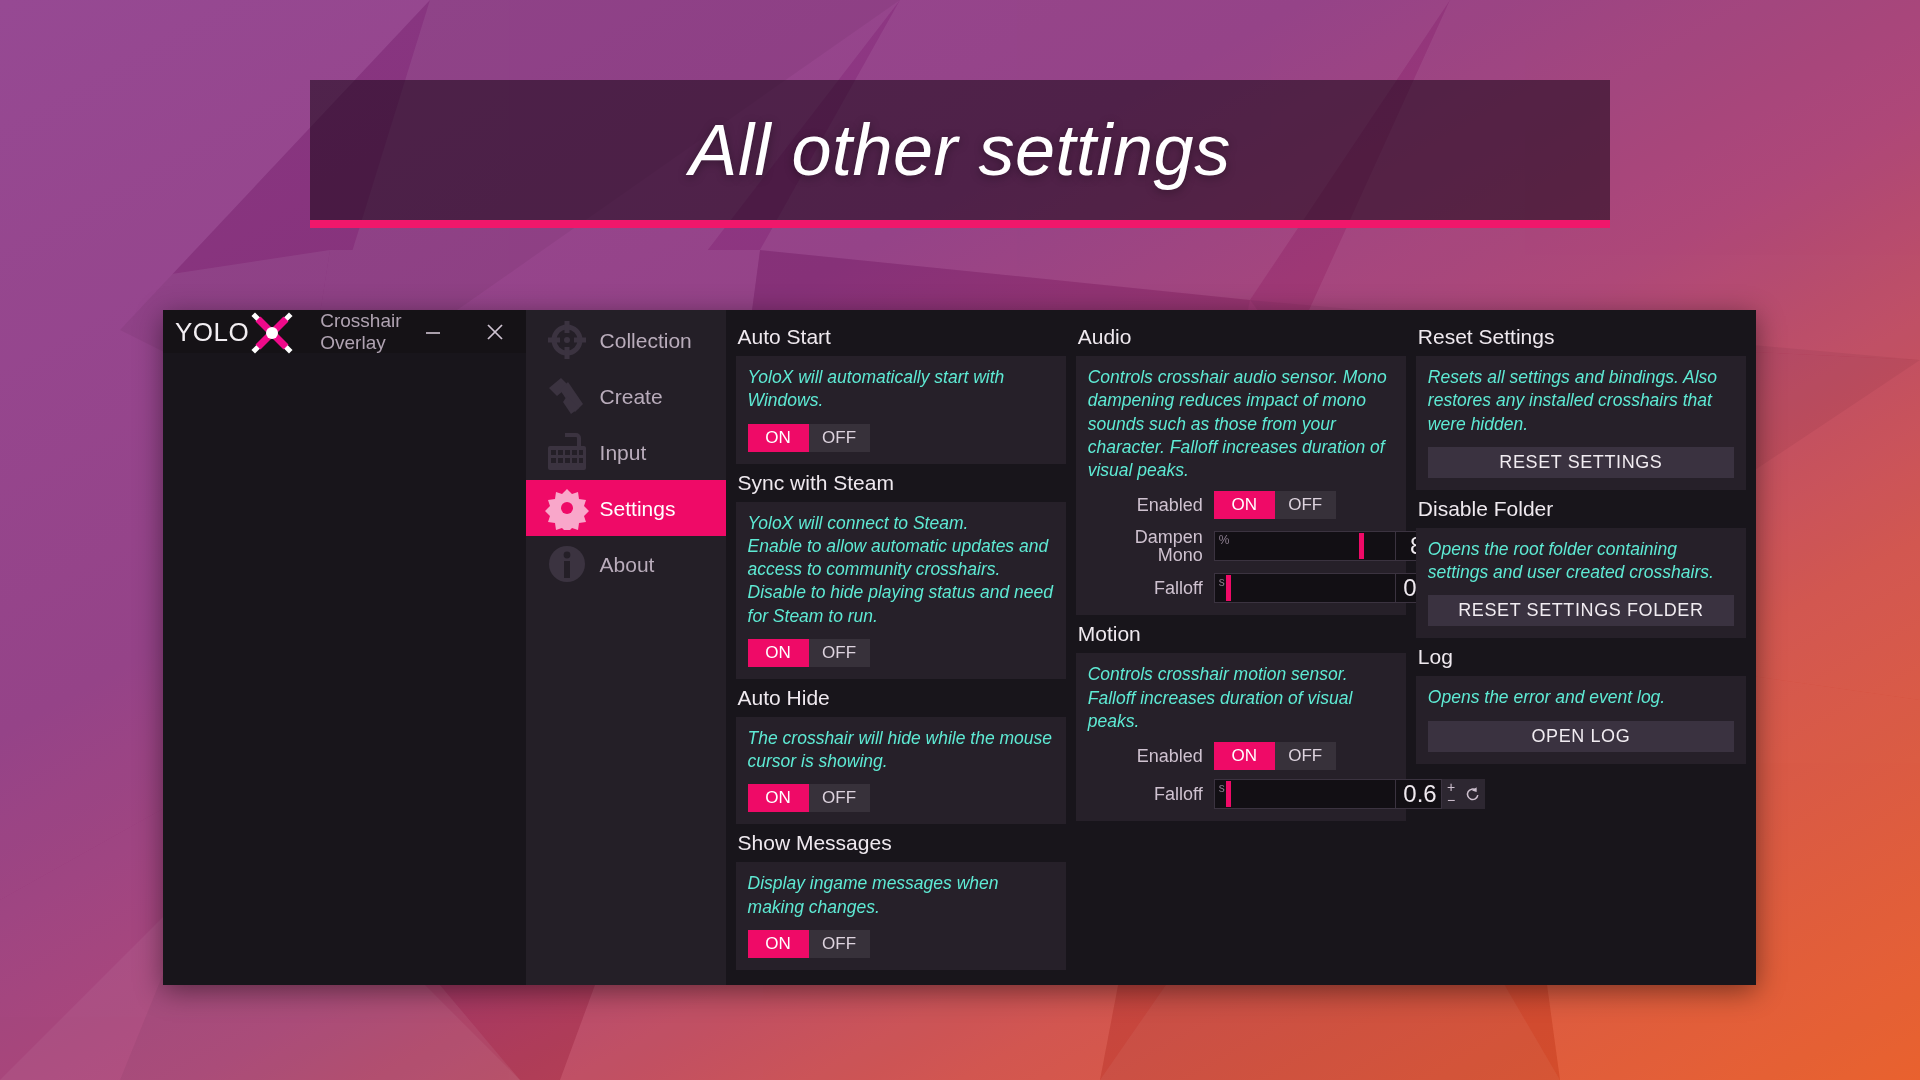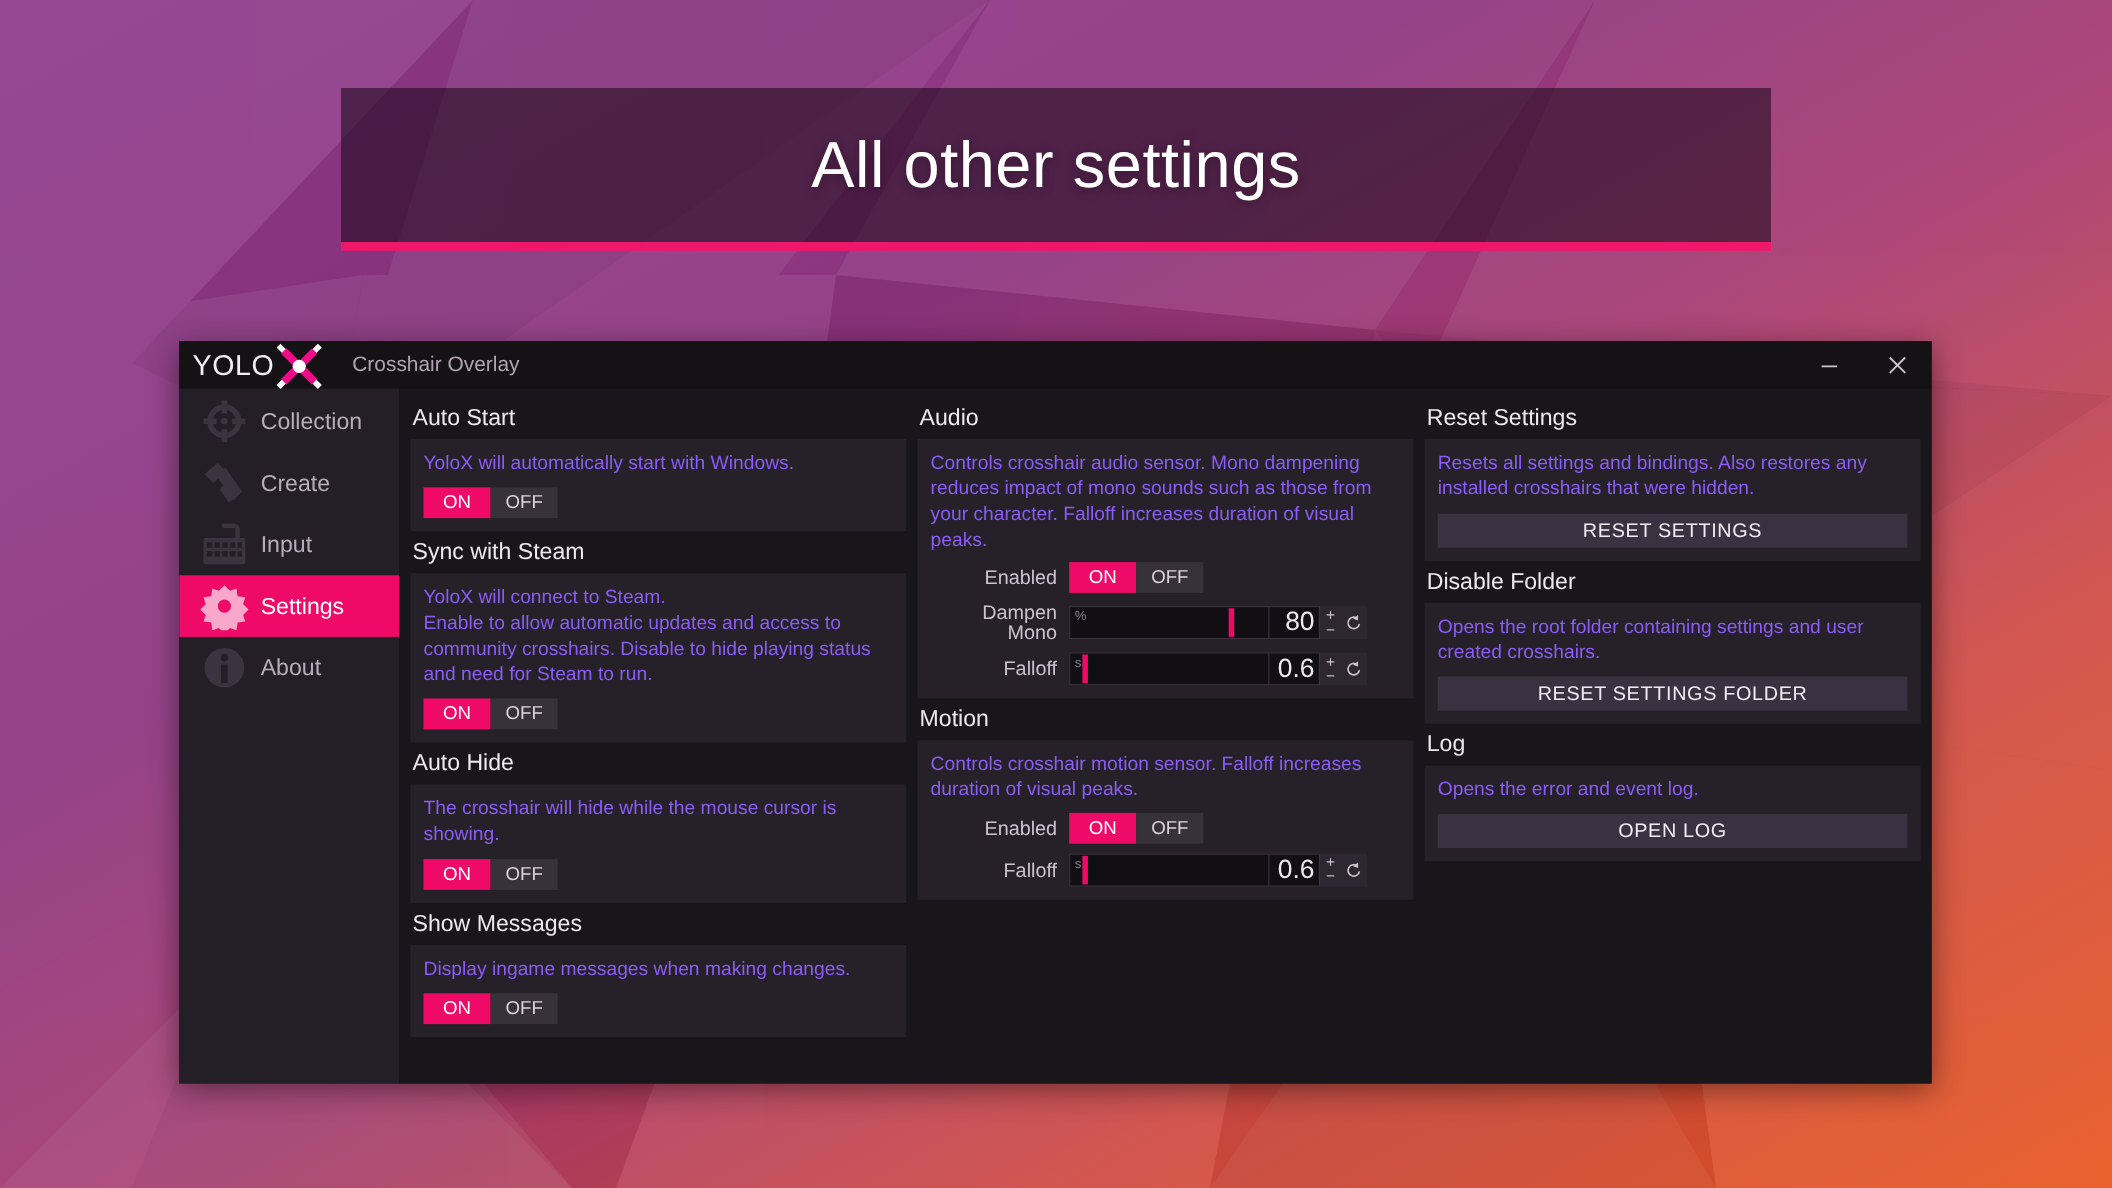--- a/index.html
+++ b/index.html
@@ -18,43 +18,44 @@
   .banner {
     position: absolute;
     left: 310px; top: 80px;
     width: 1300px; height: 140px;
     background: rgba(25, 8, 24, 0.56);
     z-index: 3;
     display: flex; align-items: center; justify-content: center;
   }
   .banner-text {
     color: #ffffff;
-    font-size: 59px;
+    font-size: 72px;
     font-weight: 400;
     letter-spacing: 0.5px;
     line-height: 1;
     text-shadow: 0 2px 10px rgba(0,0,0,.35);
+    font-style: italic;
   }
   .banner-underline {
     position: absolute;
     left: 310px; top: 220px;
     width: 1300px; height: 8px;
     background: #f0176b;
     z-index: 3;
   }
 
   
   .app-window {
     position: absolute;
     left: 163px; top: 310px;
     width: 1593px; height: 675px;
     background: #18151b;
     z-index: 4;
     box-shadow: 0 6px 26px rgba(0,0,0,.45);
-    display: flex; flex-direction: column;
+    display: flex; 
   }
 
   .titlebar {
     height: 43px; flex: 0 0 43px;
     background: #151216;
     display: flex; align-items: center;
     position: relative;
   }
   .logo-block {
     display: flex; align-items: center;
@@ -117,21 +118,21 @@
   .sec-title {
     color: #efe9ef; font-size: 21px;
     padding: 8px 0 9px 2px;
     line-height: 1;
   }
   .panel {
     background: #262029;
     padding: 10px 12px 12px 12px;
   }
   .desc {
-    color: #8b5cf6; font-size: 17.5px; line-height: 1.33;
+    color: #5eead4; font-size: 17.5px; line-height: 1.33; font-style: italic;
   }
 
   
   .toggle { display: inline-flex; margin-top: 11px; border-radius: 11px; }
   .toggle .seg {
     width: 61px; height: 28px;
     display: flex; align-items: center; justify-content: center;
     font-size: 17px; color: #ddd3de;
     background: #37313a;
   }

